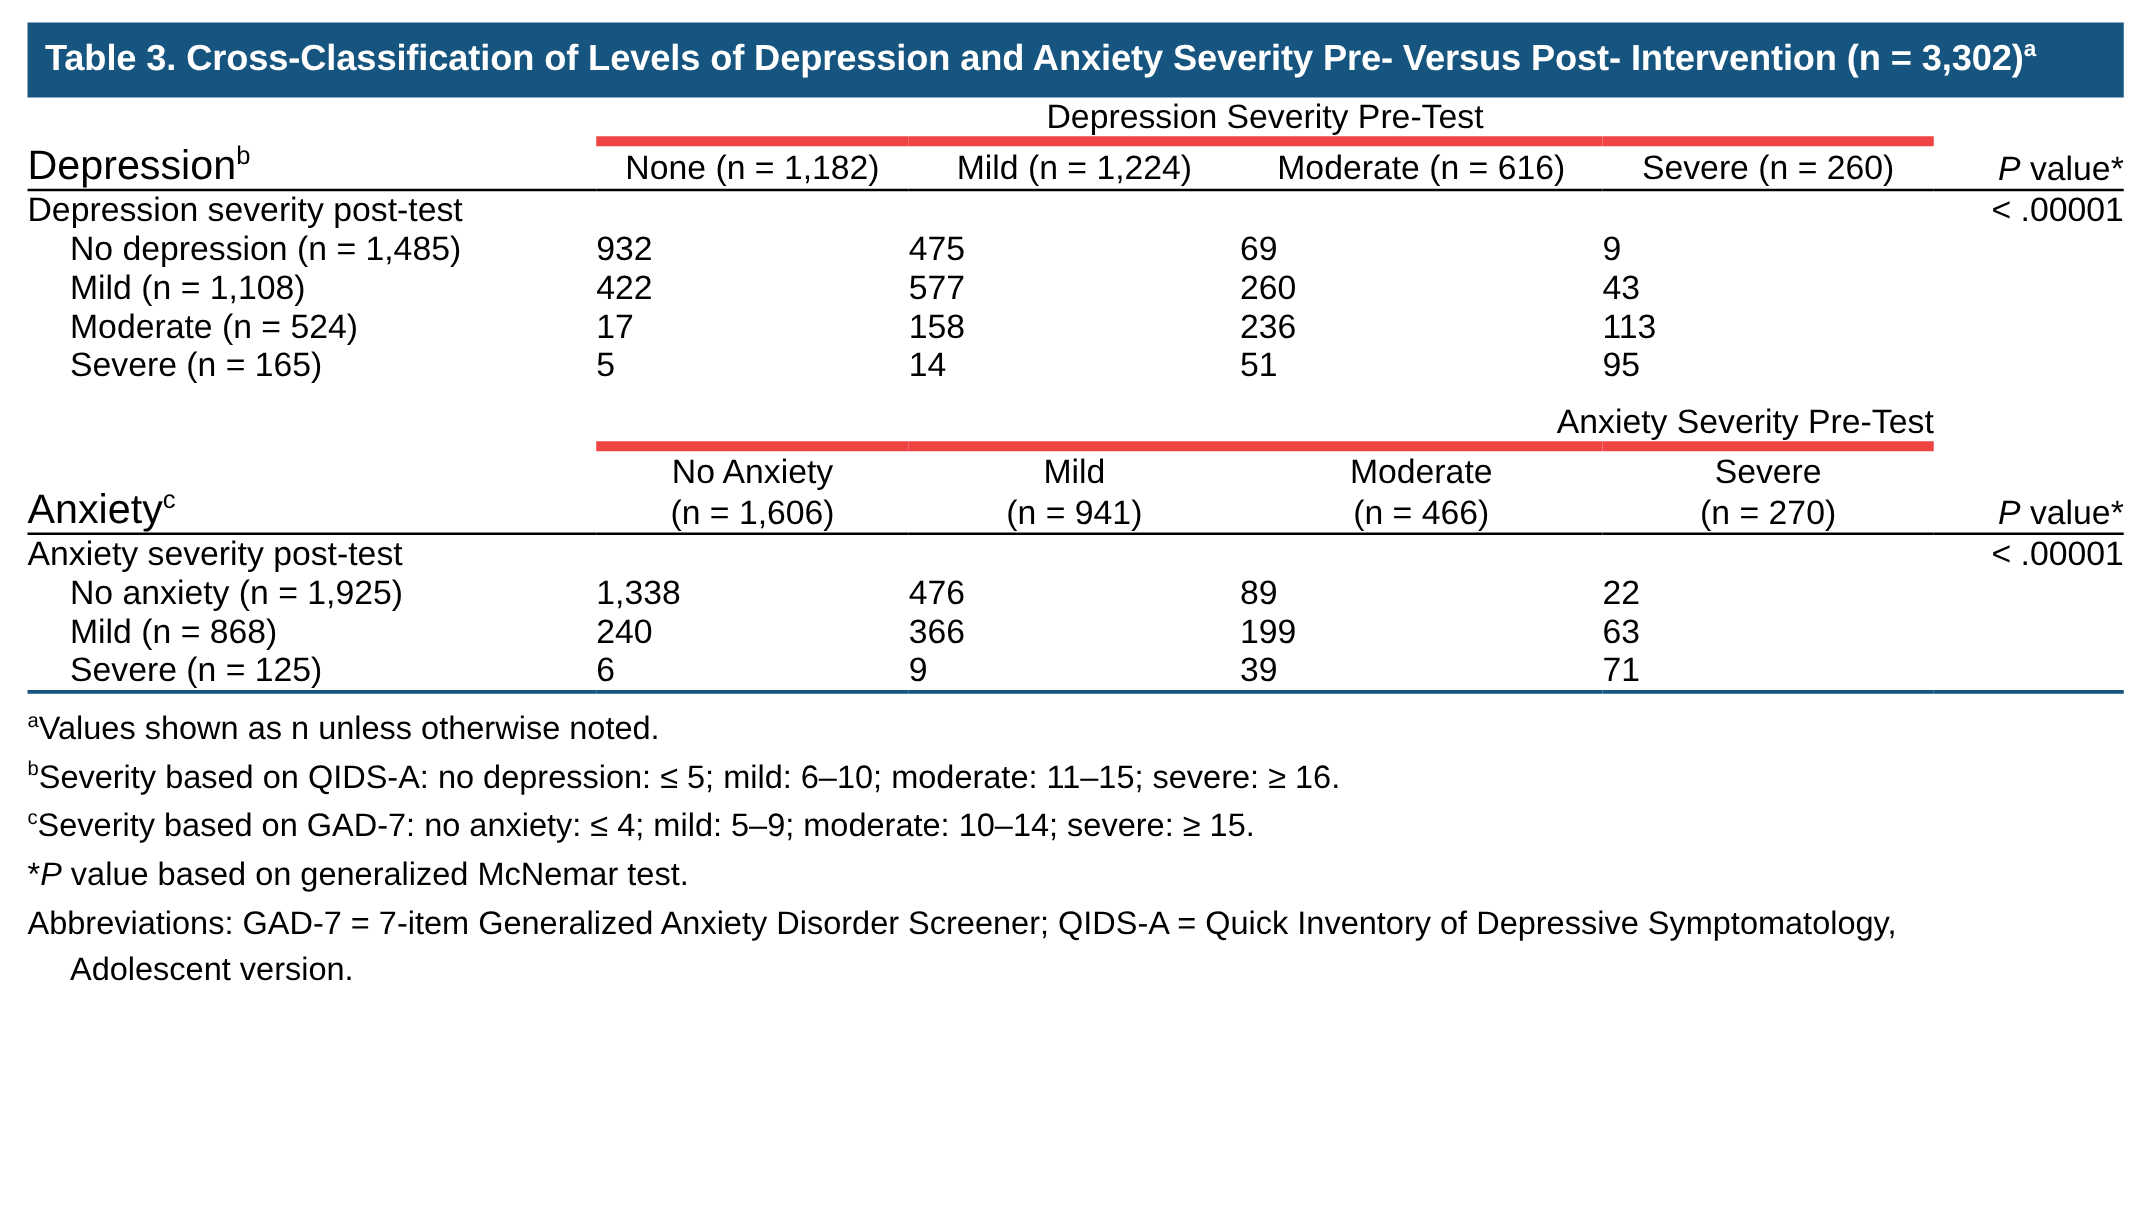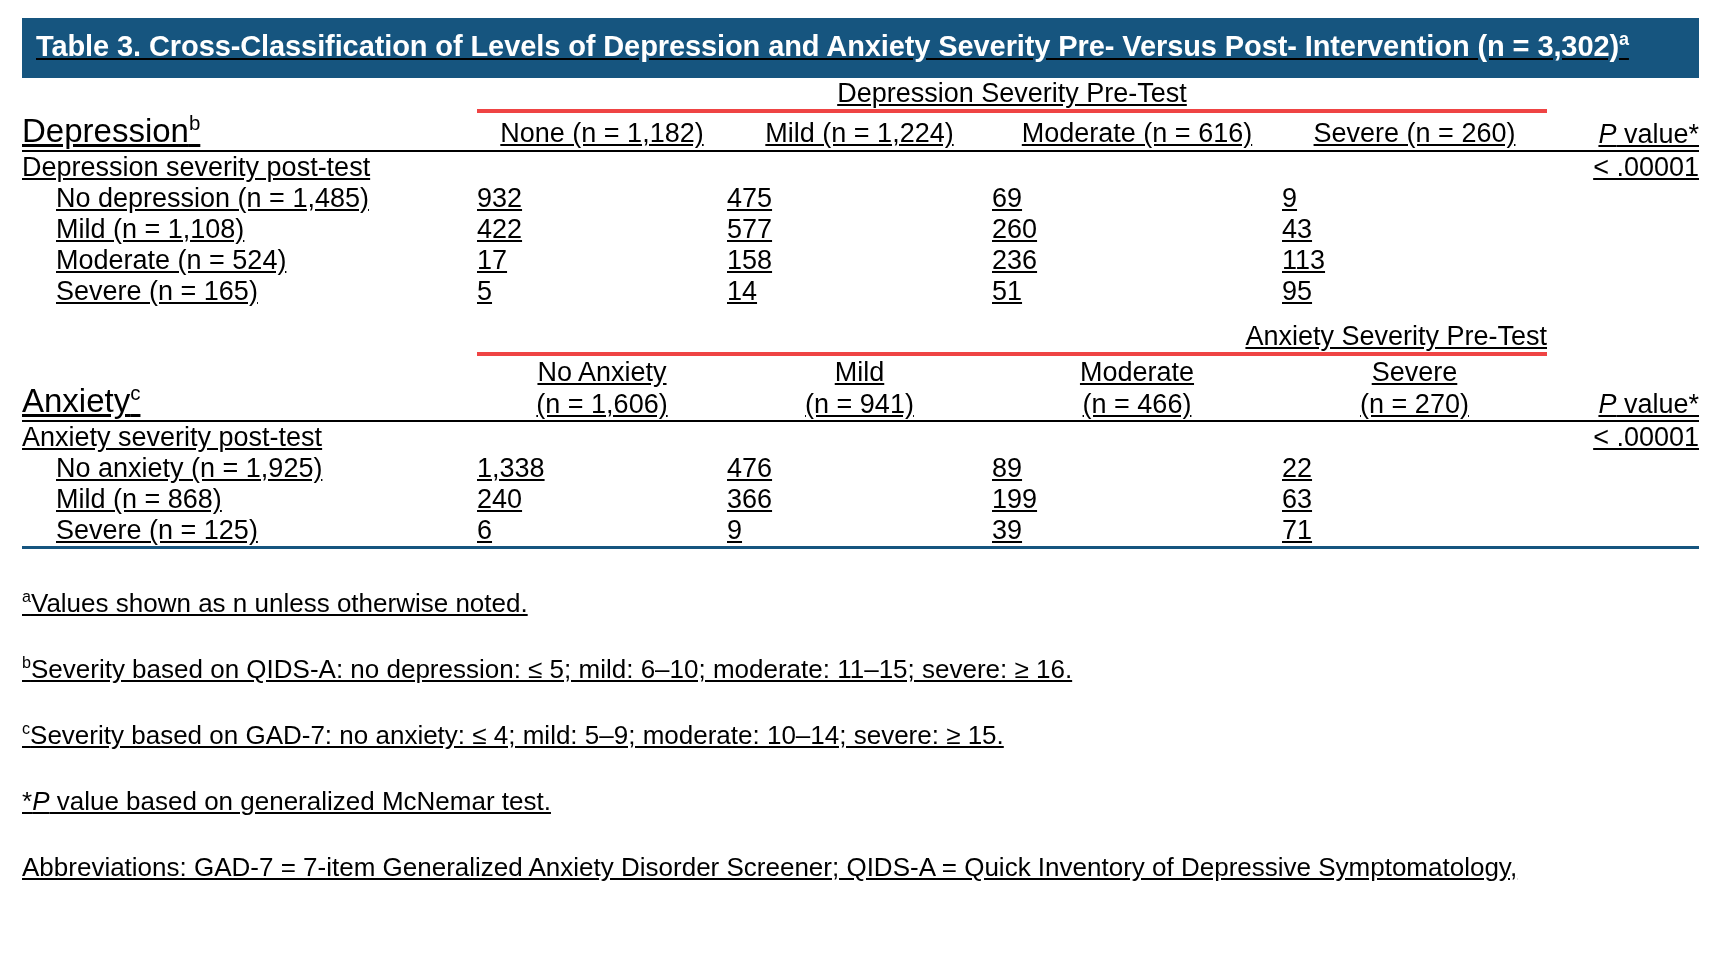--- a/index.html
+++ b/index.html
@@ -13,21 +13,20 @@
     font-family: "Liberation Sans", sans-serif;
     color: #000000;
     -webkit-font-smoothing: antialiased;
   }
   .page {
     position: relative;
     width: 1721px;
     height: 980px;
     box-sizing: border-box;
     padding: 18px 22px 0 22px;
-    text-decoration: underline;
   }
   .table-wrap {
     width: 1677px;
     margin: 0 auto;
   }
 
   
   .title-bar {
     background: #16557f;
     color: #ffffff;
@@ -63,21 +62,21 @@
   col.c-d3 { width: 290px; }
   col.c-d4 { width: 265px; }
   col.c-p  { width: 152px; }
 
   .spanhead {
     text-align: center;
     font-size: 27px;
     padding: 6px 0 4px 0;
   }
   .rule-under-span {
-    border-bottom: 4px solid #ef4444;
+    border-bottom: 8px solid #ef4444;
   }
   .rule-bot-thin {
     border-bottom: 2px solid #000;
   }
   .rule-bot-blue {
     border-bottom: 3px solid #16557f;
   }
 
   .colhead {
     text-align: center;
@@ -123,21 +122,20 @@
   }
 
   
   .footnotes {
     font-size: 26px;
     line-height: 1.42;
     padding-top: 8px;
   }
   .footnotes div {
     padding: 1px 0;
-    margin-top: 27px;
   }
   .footnotes sup {
     font-size: 0.62em;
     vertical-align: super;
   }
   .fn-italic { font-style: italic; }
   .fn-abbrev {
     padding-left: 0;
   }
   .fn-abbrev .cont {
@@ -282,17 +280,17 @@
         <td class="pval"></td>
       </tr>
     </tbody>
       </table>
 
     <div class="footnotes">
       <div><sup>a</sup><span>Values shown as n unless otherwise noted.</span></div>
       <div><sup>b</sup><span>Severity based on QIDS-A: no depression: ≤ 5; mild: 6–10; moderate: 11–15; severe: ≥ 16.</span></div>
       <div><sup>c</sup><span>Severity based on GAD-7: no anxiety: ≤ 4; mild: 5–9; moderate: 10–14; severe: ≥ 15.</span></div>
       <div><span>*</span><span class="fn-italic">P</span><span> value based on generalized McNemar test.</span></div>
-      <div class="fn-abbrev"><span>Abbreviations: GAD-7 = 7-item Generalized Anxiety Disorder Screener; QIDS-A = Quick Inventory of Depressive Symptomatology,</span></div>
+      <div class="fn-abbrev"><span>Abbreviations: GAD-7 = 7-item Generalized Anxiety Disorder Screener; QIDS-A = Quick Inventory of Depressive Symptomatology,</span><span class="cont">Adolescent version.</span></div>
     </div>
 
   </div>
 </div>
 
 </body></html>

